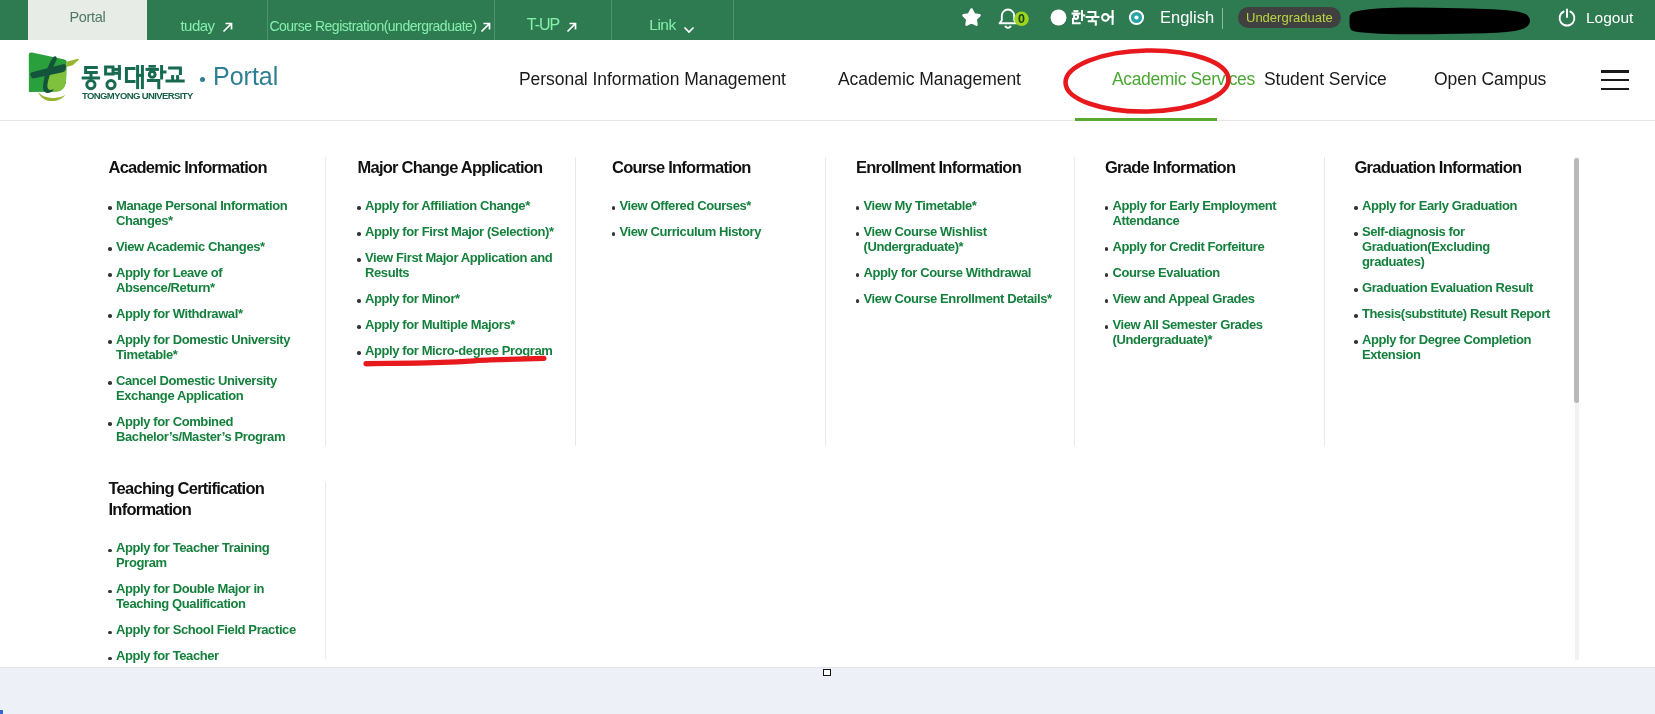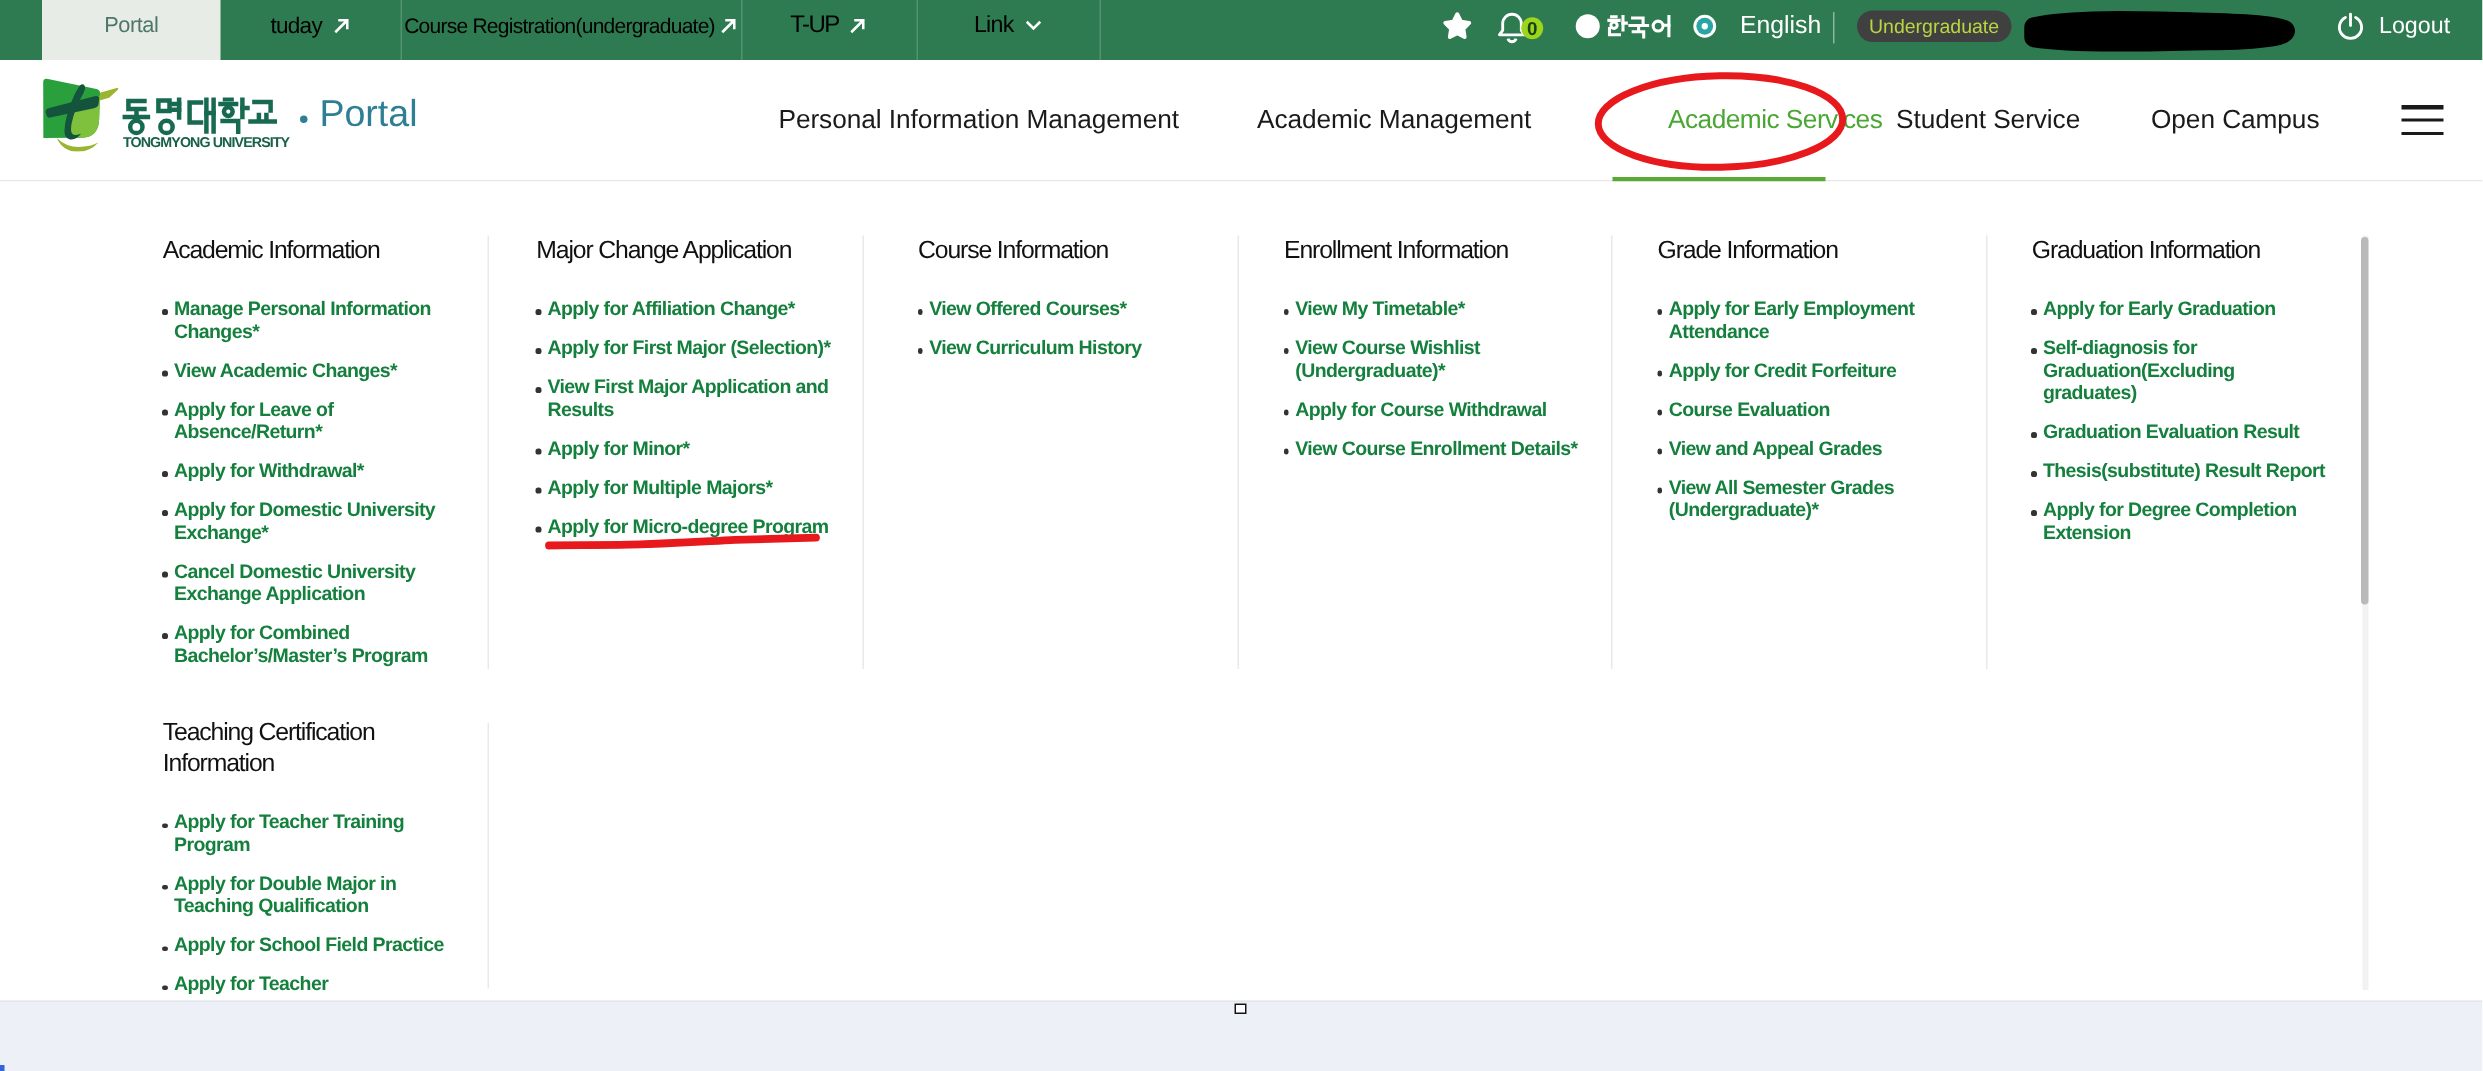--- a/index.html
+++ b/index.html
@@ -2,22 +2,22 @@
 <html><head>
 <meta charset="utf-8">
 <style>
 * { margin:0; padding:0; box-sizing:border-box; }
 html,body { width:1655px; height:714px; overflow:hidden; background:#fff;
   font-family:"Liberation Sans", sans-serif; }
 #page { position:relative; width:1655px; height:714px; overflow:hidden; }
 
 
 .topbar { position:absolute; left:0; top:0; width:1655px; height:40px; background:#2e7b51; }
-.tab { position:absolute; top:0; height:40px; display:flex; align-items:center; justify-content:center;
-  color:#000000; font-size:16px; letter-spacing:-0.5px; white-space:nowrap; padding-bottom:6px; }
+.tab { position:absolute; top:0; height:40px; display:flex; align-items:flex-end; justify-content:center;
+  color:#86efac; font-size:16px; letter-spacing:-0.5px; white-space:nowrap; padding-bottom:6px; }
 .tabdiv { position:absolute; top:0; width:1px; height:40px; background:rgba(255,255,255,0.18); }
 .portaltab { position:absolute; left:28px; top:0; width:119px; height:40px; background:#e7ece7;
   color:#4f7769; font-size:14.5px; letter-spacing:-0.3px; display:flex; align-items:center; justify-content:center; padding-bottom:6px; }
 .arrow-ne { display:inline-block; width:13px; height:13px; margin-left:6px; }
 .ticon { position:absolute; top:0; }
 .pill { position:absolute; left:1238px; top:7px; height:21px; border-radius:11px; background:#404040;
   color:#b9d541; font-size:13px; padding:0 8px 1px 8px; display:flex; align-items:center; }
 .logout { position:absolute; left:1586px; top:9px; color:#fff; font-size:15.5px; }
 
 
@@ -26,21 +26,21 @@
 .navitem { position:absolute; top:29px; font-size:17.5px; color:#1a1a1a; letter-spacing:-0.05px; white-space:nowrap; }
 .navgreen { color:#4aa733; }
 .underline-green { position:absolute; left:1075px; top:117.5px; width:142px; height:3px; background:#58aa32; }
 .burger { position:absolute; left:1601px; top:30px; width:28px; }
 .burger div { height:2.6px; background:#1a1a1a; margin-bottom:6.2px; }
 
 
 .mega { position:absolute; left:0; top:121px; width:1655px; height:546px; background:#fff; }
 .vsep { position:absolute; width:1px; background:#e9e9e9; }
 .col { position:absolute; width:195px; }
-.col h3 { font-size:16.5px; font-weight:normal; color:#111; letter-spacing:-0.75px; line-height:21.5px; white-space:nowrap; }
+.col h3 { font-size:16.5px; font-weight:bold; color:#111; letter-spacing:-0.75px; line-height:21.5px; white-space:nowrap; }
 .col ul { list-style:none; margin-top:19.7px; }
 .col li { position:relative; font-size:13px; line-height:15px; color:#15803d; letter-spacing:-0.4px;
   padding-left:7.5px; margin-bottom:11px;font-weight:bold; }
 .col li::before { content:""; position:absolute; left:-0.5px; top:8.1px; width:3.5px; height:3.5px;
   border-radius:50%; background:#333; }
 
 
 .sb-track { position:absolute; left:1575px; top:157px; width:4px; height:503px; background:#f2f2f2; }
 .sb-thumb { position:absolute; left:1574px; top:158px; width:5px; height:245px; background:#b9b9b9; border-radius:3px; }
 
@@ -189,21 +189,21 @@
     <div class="vsep" style="left:325px; top:361px; height:177px;"></div>
   </div>
 
   <div class="col" style="left:108.5px; top:157.1px; width:190px;" id="c1">
     <h3>Academic Information</h3>
     <ul>
       <li>Manage Personal Information Changes*</li>
       <li>View Academic Changes*</li>
       <li>Apply for Leave of Absence/Return*</li>
       <li>Apply for Withdrawal*</li>
-      <li>Apply for Domestic University Exchange*</li>
+      <li>Apply for Domestic University Timetable*</li>
       <li>Cancel Domestic University Exchange Application</li>
       <li>Apply for Combined Bachelor’s/Master’s Program</li>
     </ul>
   </div>
   <div class="col" style="left:357.5px; top:157.1px; width:200px;" id="c2">
     <h3>Major Change Application</h3>
     <ul>
       <li>Apply for Affiliation Change*</li>
       <li>Apply for First Major (Selection)*</li>
       <li>View First Major Application and Results</li>

